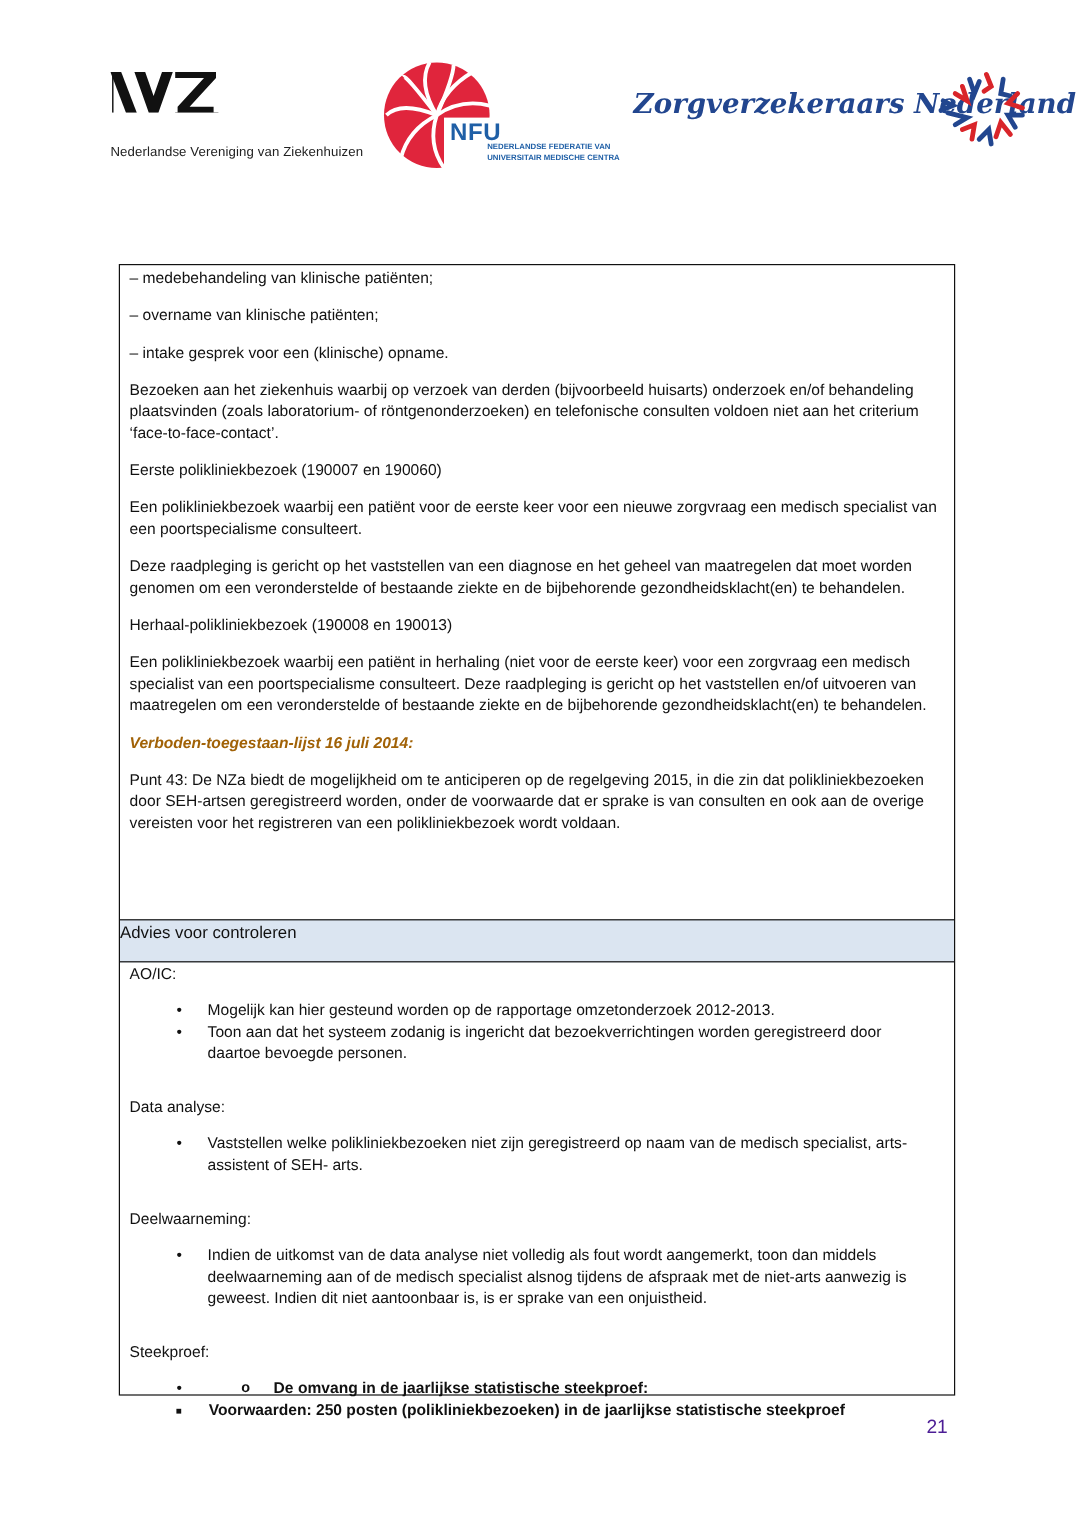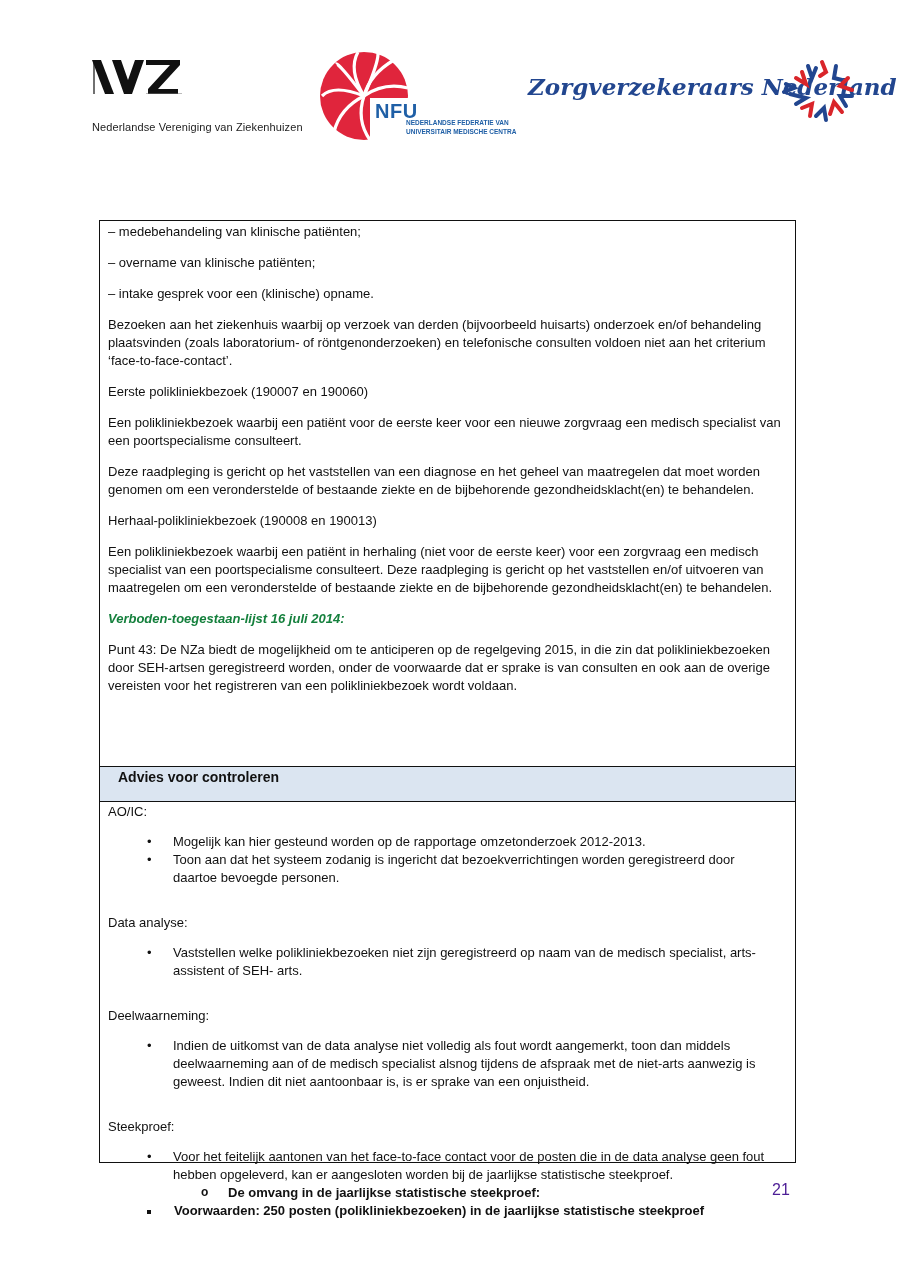--- a/index.html
+++ b/index.html
@@ -20,25 +20,25 @@
   .logo-zn { position: absolute; left: 528px; top: 56px; width: 340px; height: 70px; }
   .logo-zn .zn-word { position: absolute; left: 0; top: 17px; font-family: "DejaVu Serif", serif; font-style: italic; font-weight: bold; font-size: 23px; color: #22468f; white-space: nowrap; }
   .logo-zn svg { position: absolute; left: 254px; top: 0; }
 
   .table {
     position: absolute; left: 99px; top: 220px; width: 697px; height: 943px;
     border: 1.5px solid #111; box-sizing: border-box;
   }
   .cell-top { position: absolute; left: 0; top: 0; width: 100%; height: 545px; box-sizing: border-box; padding: 2px 8px 0 8px; font-size: 13px; line-height: 18px; }
   .cell-top p { margin: 0 0 13px 0; }
-  .cell-top p.blue { color: #15803d; font-style: italic; font-weight: bold; }
+  .cell-top p.blue { color: #a16207; font-style: italic; font-weight: bold; }
   .cell-head {
     position: absolute; left: 0; top: 545px; width: 100%; height: 36px; box-sizing: border-box;
     background: #dbe5f1; border-top: 1.5px solid #111; border-bottom: 1.5px solid #111;
-    padding: 2px 18px; font-weight: bold; font-size: 14px;
+    padding: 2px 0; font-weight: normal; font-size: 14px;
   }
   .cell-bottom { position: absolute; left: 0; top: 581px; width: 100%; box-sizing: border-box; padding: 1px 8px 0 8px; font-size: 13px; line-height: 18px; }
   .cell-bottom .label { margin: 0; }
   .cell-bottom .gap { height: 15px; }
   ul.l1 { list-style: none; margin: 12px; padding: 0; }
   ul.l1 > li { position: relative; padding-left: 53px; }
   ul.l1 > li::before { content: "\2022"; position: absolute; left: 27px; top: 0; font-size: 13px; }
   ul.l2 { list-style: none; margin: 0; padding: 0; }
   ul.l2 > li { position: relative; padding-left: 55px; font-weight: bold; }
   ul.l2 > li::before { content: "o"; position: absolute; left: 28px; top: -1px; font-size: 12px; }
@@ -135,21 +135,20 @@
     </ul>
     <div class="gap"></div>
     <p class="label">Deelwaarneming:</p>
     <ul class="l1">
       <li>Indien de uitkomst van de data analyse niet volledig als fout wordt aangemerkt, toon dan middels deelwaarneming aan of de medisch specialist alsnog tijdens de afspraak met de niet-arts aanwezig is geweest. Indien dit niet aantoonbaar is, is er sprake van een onjuistheid.</li>
     </ul>
     <div class="gap"></div>
     <p class="label">Steekproef:</p>
     <ul class="l1">
       <li>
-        <span>Voor het feitelijk aantonen van het face-to-face contact voor de posten die in de data analyse geen fout hebben opgeleverd, kan er aangesloten worden bij de jaarlijkse statistische steekproef.</span>
         <ul class="l2">
           <li>
             <span>De omvang in de jaarlijkse statistische steekproef:</span>
             <ul class="l3">
               <li style="margin-left:-110px; white-space:nowrap;">Voorwaarden: 250 posten (polikliniekbezoeken) in de jaarlijkse statistische steekproef</li>
             </ul>
           </li>
         </ul>
       </li>
     </ul>

